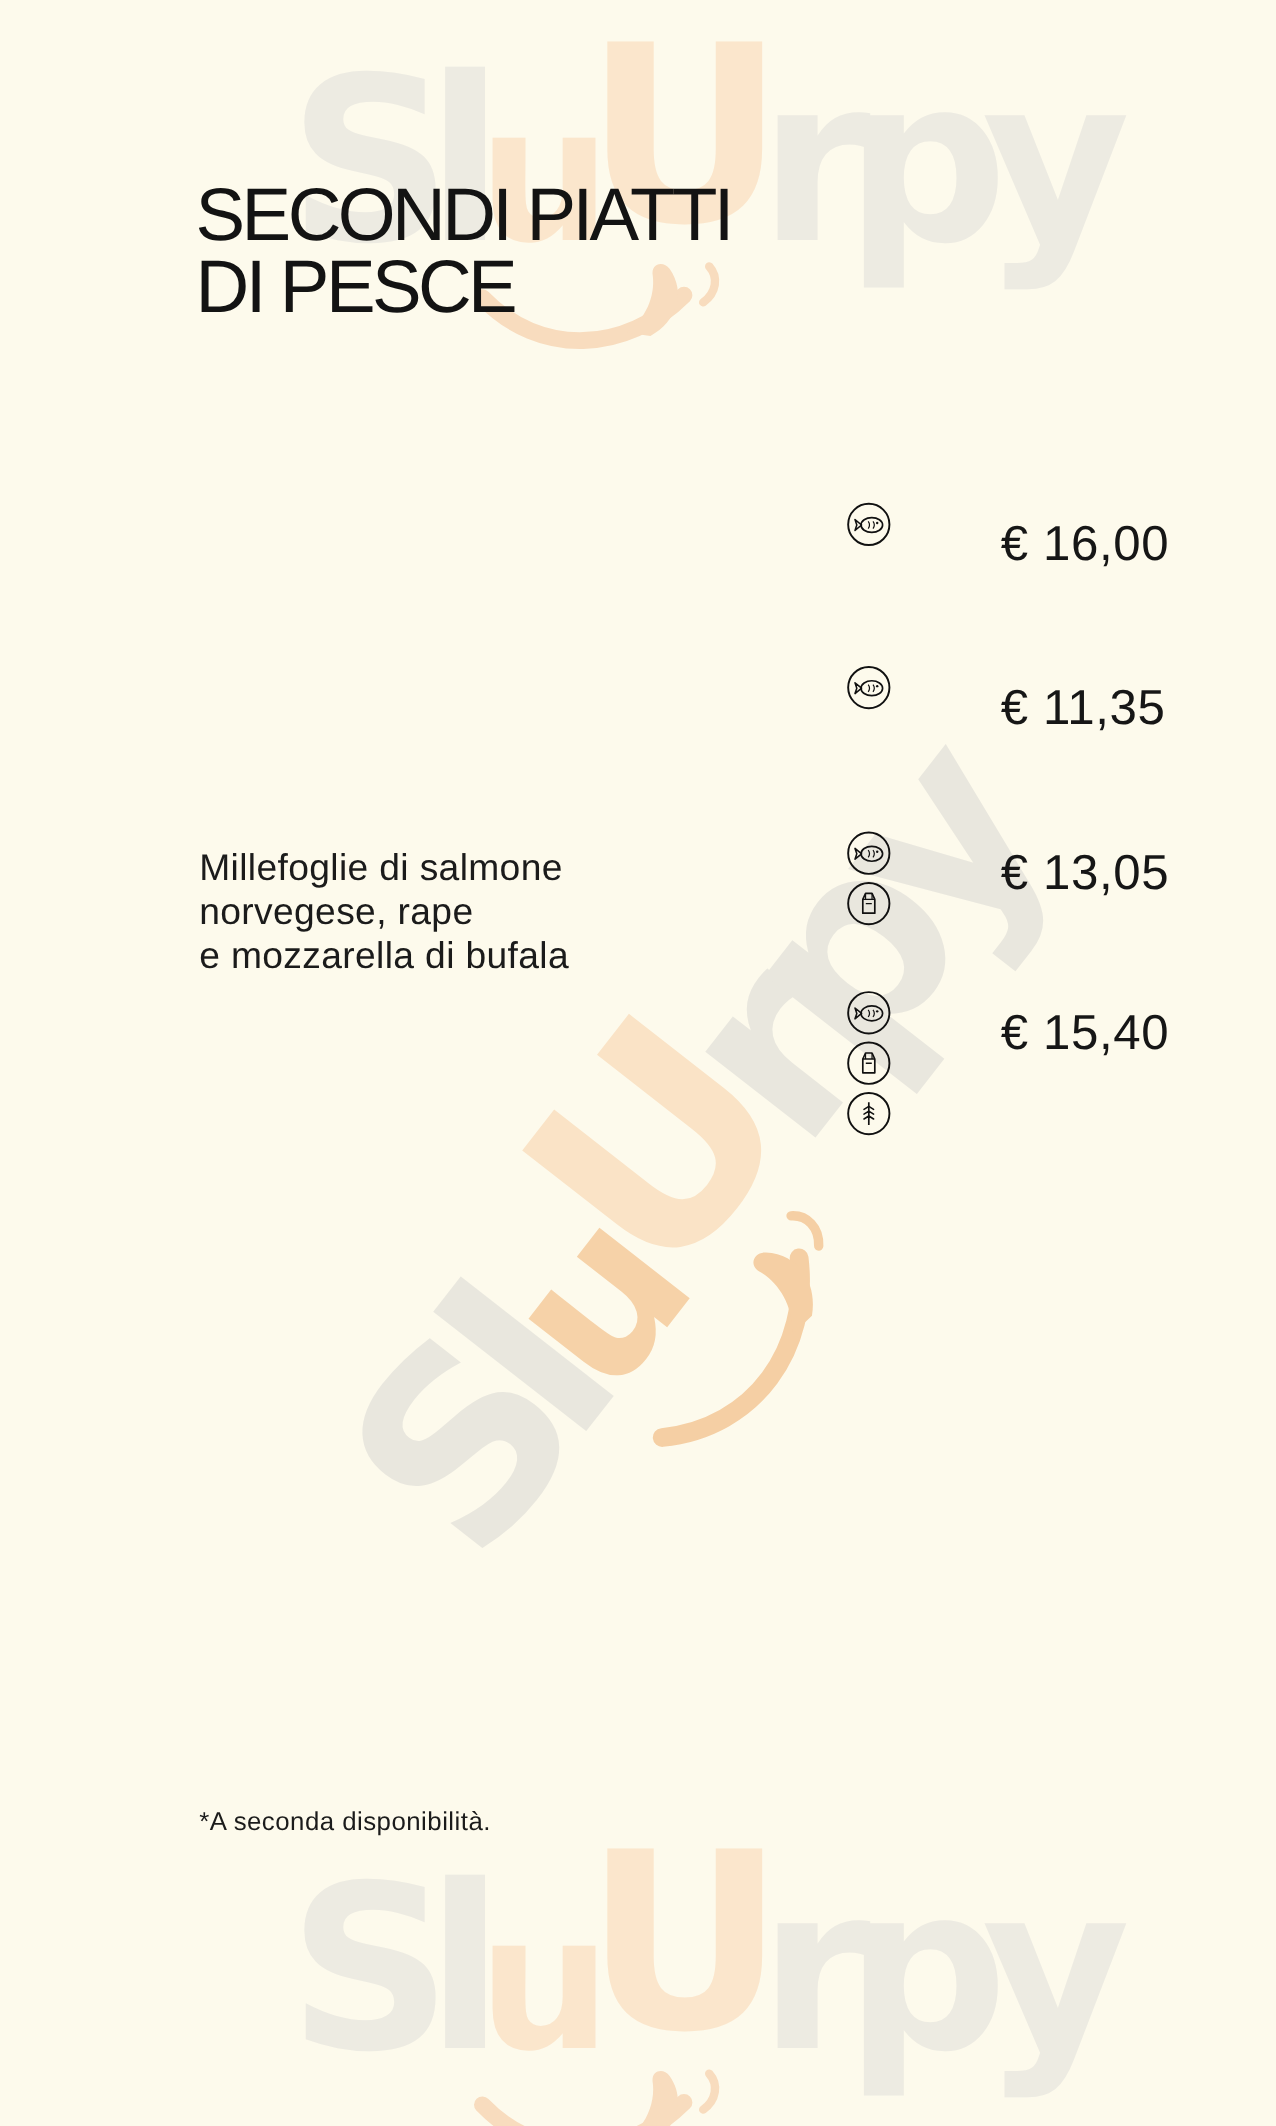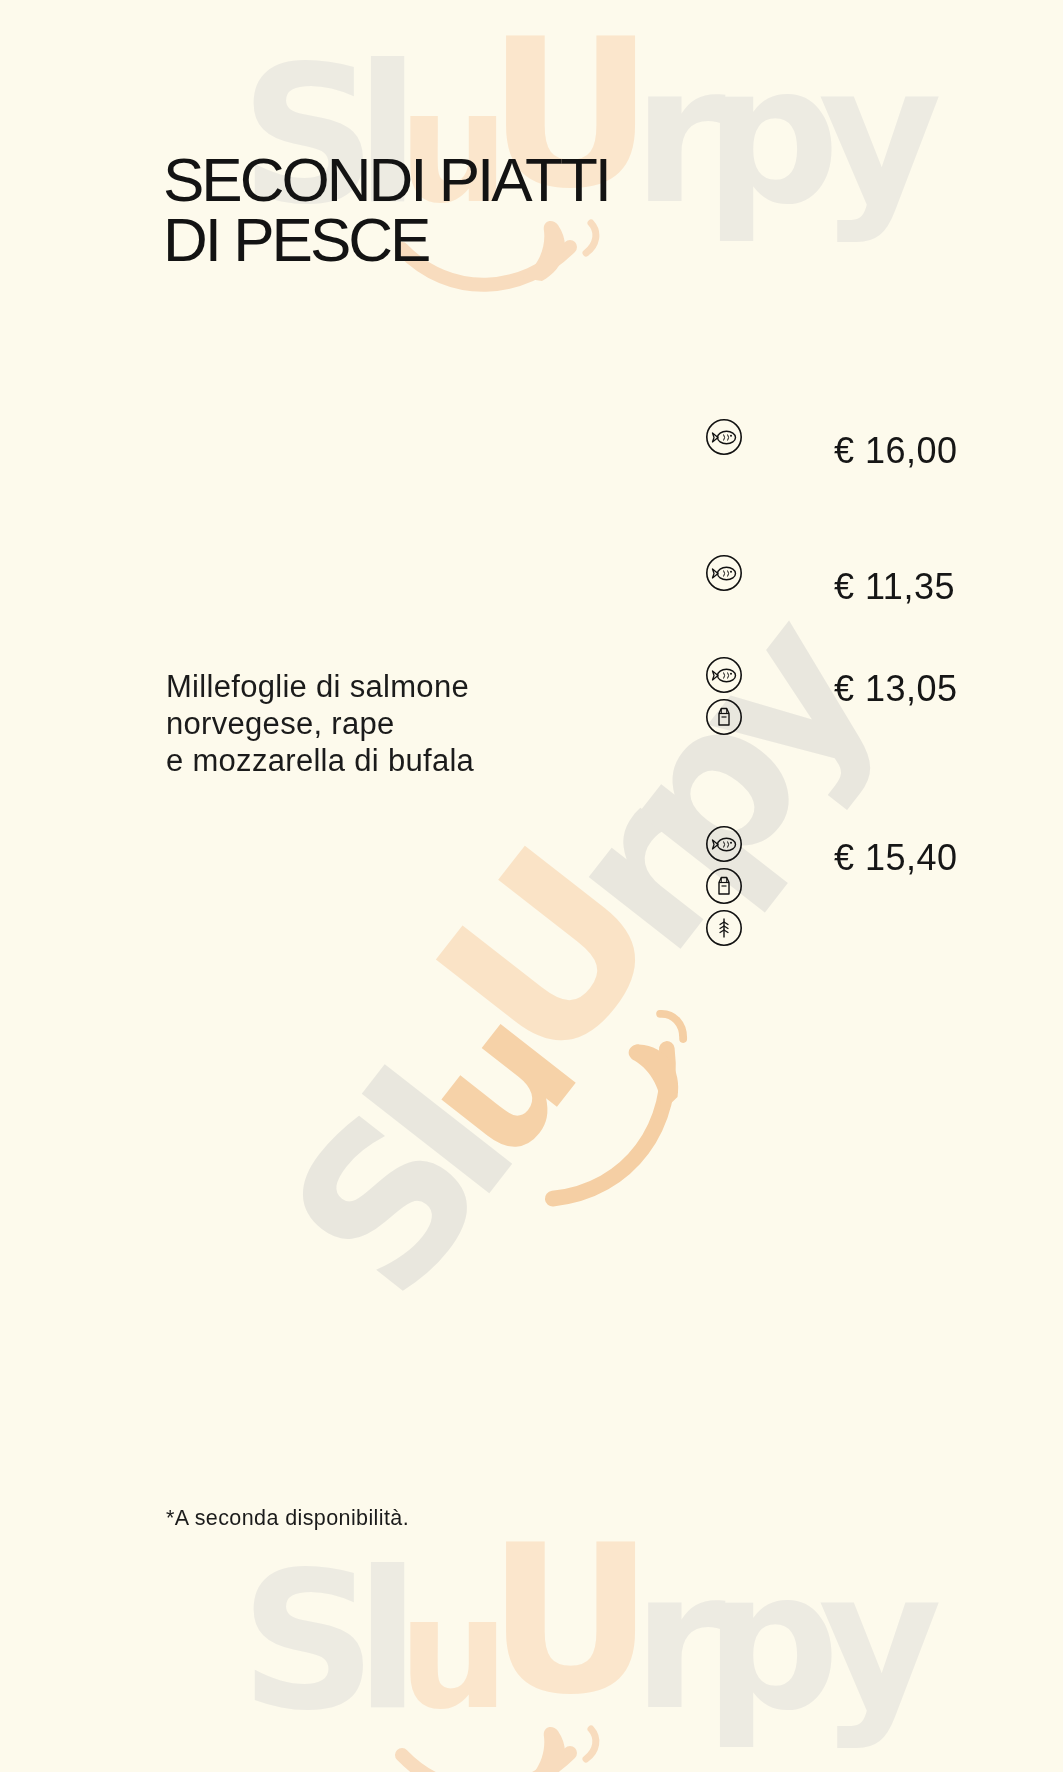--- a/index.html
+++ b/index.html
@@ -43,36 +43,36 @@
   
   .content{position:absolute;inset:0;z-index:1;}
   .title{
     position:absolute;left:163px;top:150px;margin:0;
     font-size:62px;line-height:0.96;letter-spacing:-3px;
     font-weight:400;color:#131313;
   }
   .row{position:absolute;left:166px;right:60px;}
   .row-1{top:430px;}
   .row-2{top:566px;}
-  .row-3{top:668px;}
+  .row-3{top:704px;}
   .row-4{top:837px;}
   .desc{
     width:530px;
     font-size:31px;line-height:37px;letter-spacing:0.3px;
     white-space:pre-line;color:#1b1b1b;
   }
   .icons{
     position:absolute;left:538px;top:-12px;width:40px;
     display:flex;flex-direction:column;gap:4px;align-items:center;
   }
   .icon{width:38px;height:38px;display:block;}
   .icon svg{width:38px;height:38px;display:block;}
   .price{
     position:absolute;left:668px;top:0;
-    font-size:36px;letter-spacing:0.5px;color:#161616;white-space:nowrap;
+    font-size:41px;letter-spacing:0.5px;color:#161616;white-space:nowrap;
   }
   .footnote{
     position:absolute;left:166px;top:1506px;
     font-size:21.5px;letter-spacing:0.4px;color:#1b1b1b;
   }
   .symdefs{position:absolute;width:0;height:0;overflow:hidden;}
 </style>
 </head>
 <body>
 

